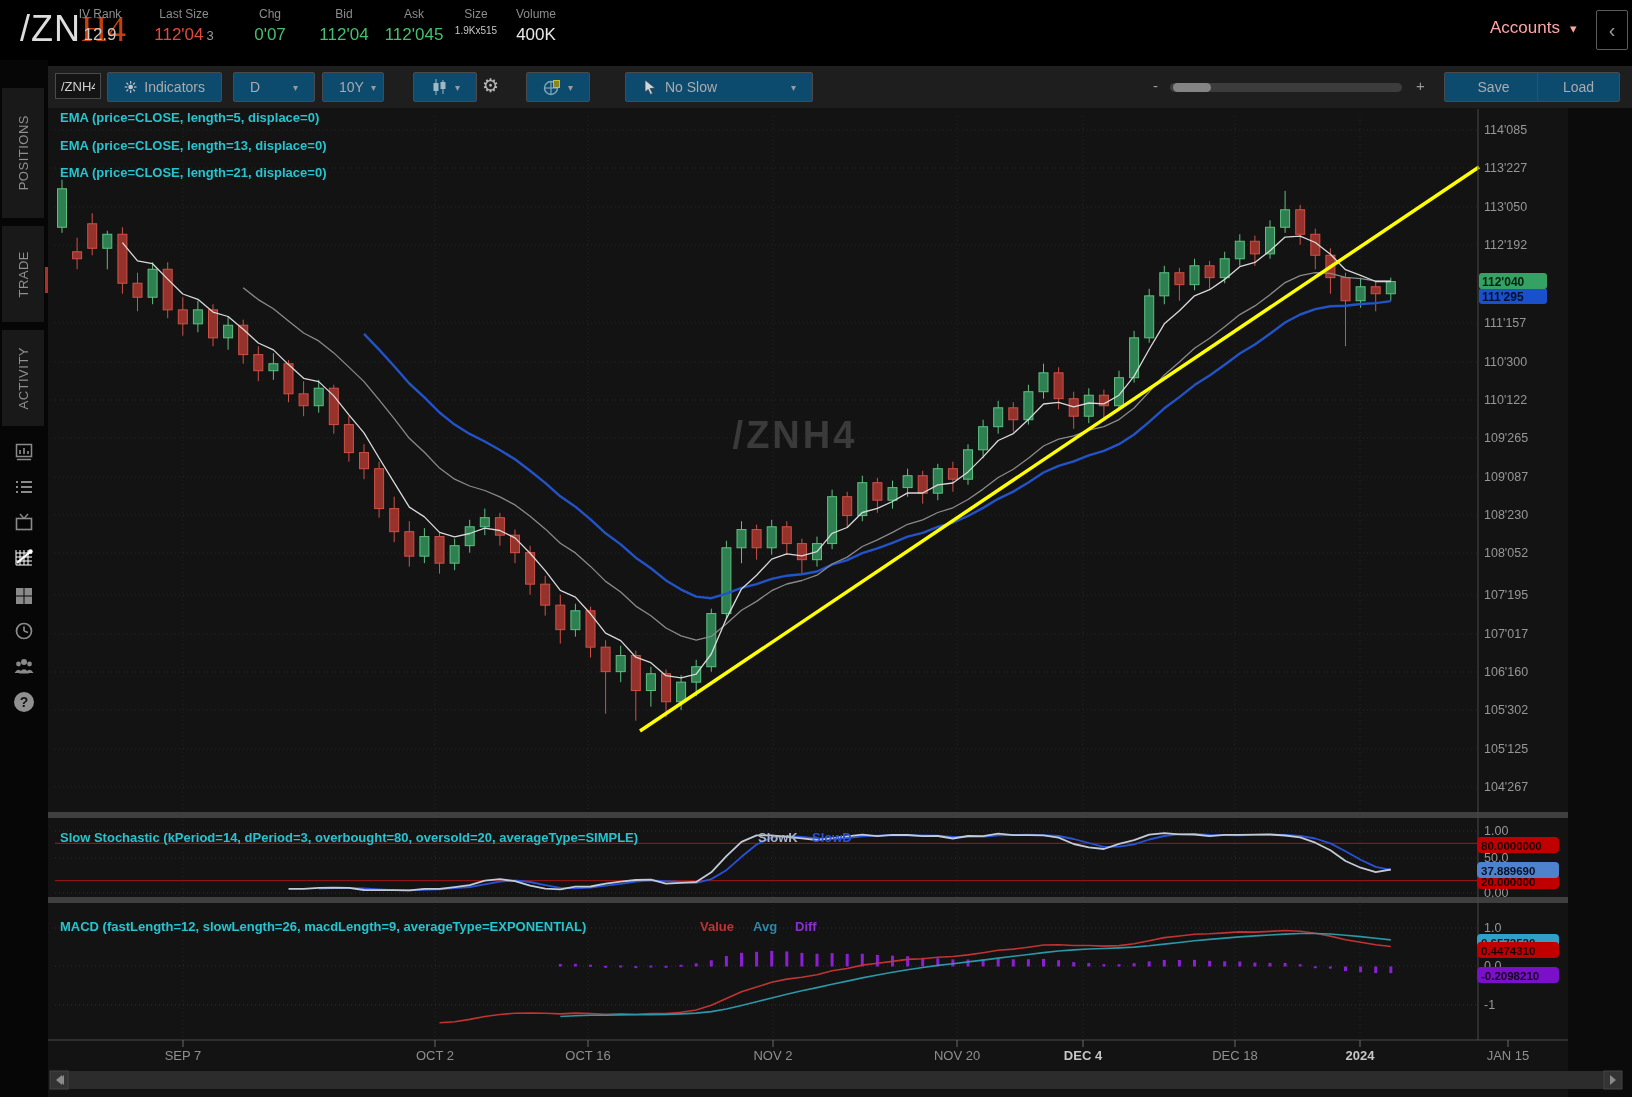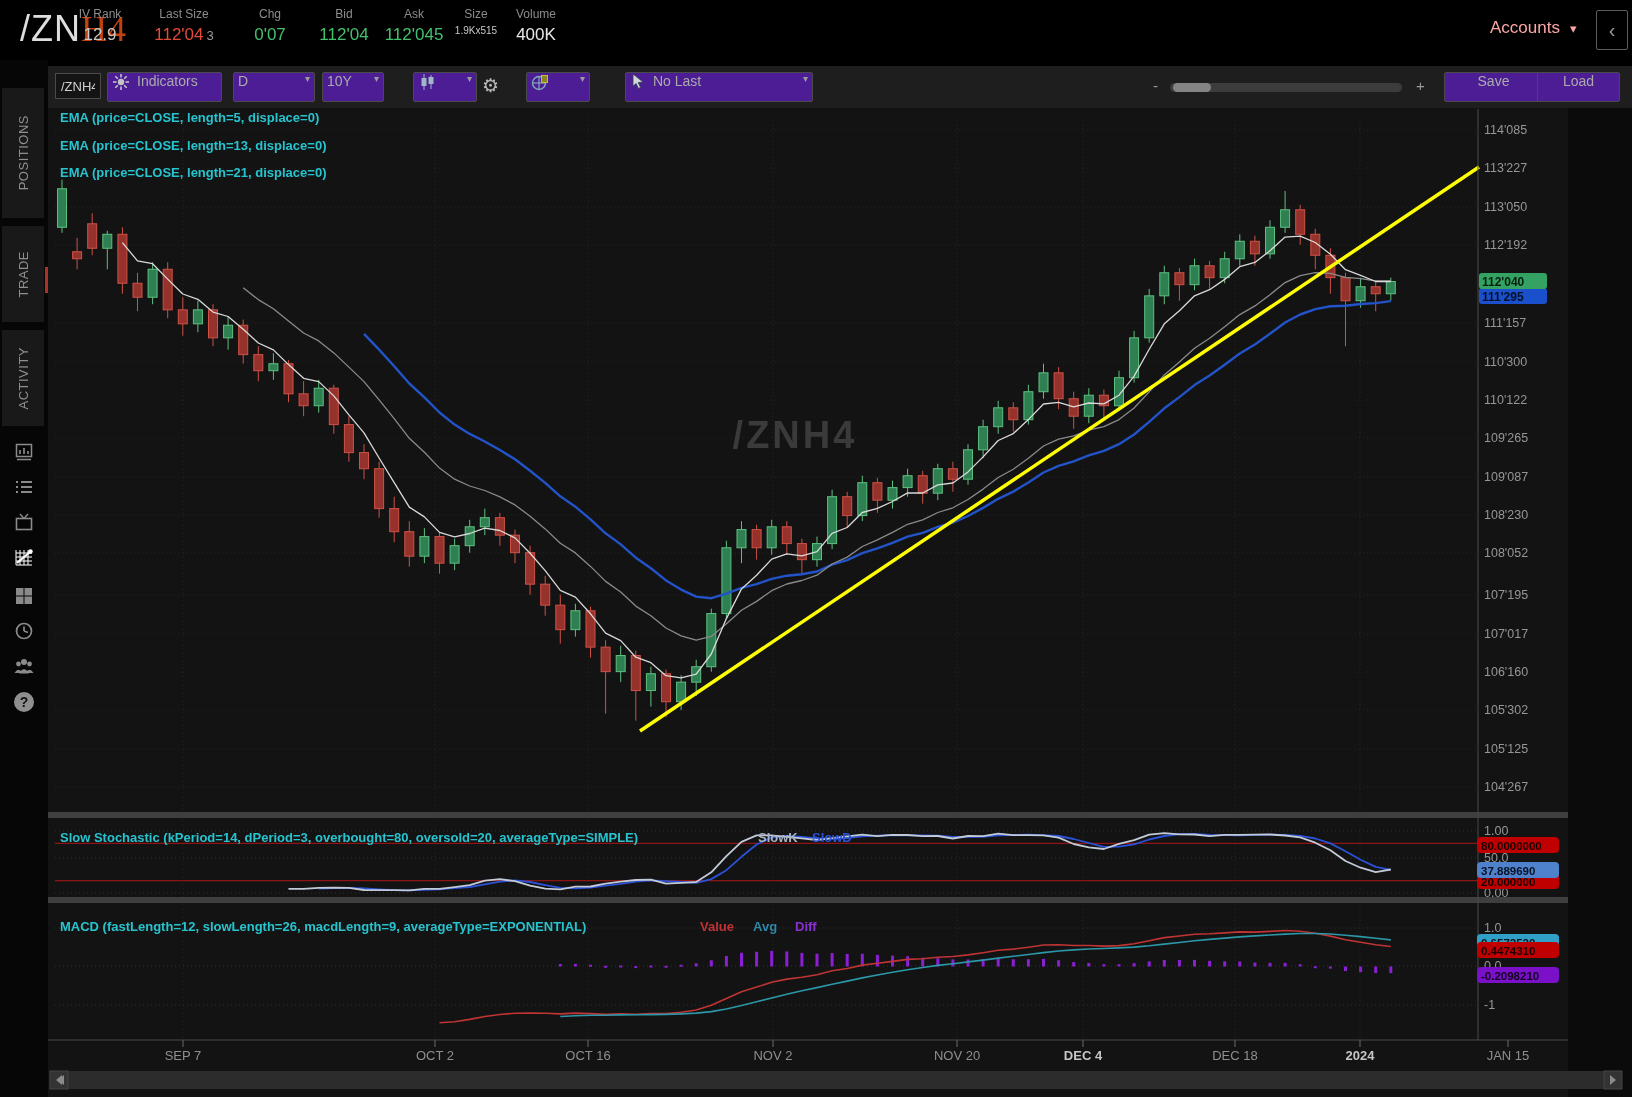--- a/index.html
+++ b/index.html
@@ -12,22 +12,22 @@
   .fld{top:7px;text-align:center;transform:translateX(-50%);white-space:nowrap;}
   .fld .lbl{font-size:12px;color:#8d8d8d;}
   .fld .val{font-size:17px;margin-top:4px;}
   .fld .extra{font-size:13px;color:#9a9a9a;margin-left:3px;}
   #accounts{left:1490px;top:18px;font-size:17px;color:#fca5a5;cursor:default;}
   #accounts .chev{margin-left:10px;font-size:13px;}
   #collapseBtn{left:1596px;top:10px;width:30px;height:38px;border:1px solid #5c5c5c;border-radius:2px;
     color:#9c9c9c;font-size:20px;display:flex;align-items:center;justify-content:center;}
   
   #tbar{left:48px;top:66px;width:1584px;height:42px;background:#1e1e1e;border-bottom:1px solid #000;}
-  .tbtn{position:absolute;top:6px;height:30px;border:1px solid #4a4a4a;border-radius:2px;background:#4c1d95;
-    color:#ababab;font-size:14px;display:flex;box-sizing:border-box;padding:0 4px;gap:7px;}
+  .tbtn{position:absolute;top:6px;height:30px;border:1px solid #4a4a4a;border-radius:2px;background:#0c4a6e;
+    color:#ababab;font-size:14px;display:flex;align-items:center;box-sizing:border-box;padding:0 16px;gap:7px;}
   .chevdn{color:#9a9a9a;font-size:10px;margin-left:auto;}
   #symInput{position:absolute;left:7px;top:7px;width:46px;height:26px;background:#141414;border:1px solid #4a4a4a;
     color:#d0d0d0;font-size:13px;padding:0 5px;box-sizing:border-box;font-family:"Liberation Sans",sans-serif;}
   .glyphbtn{position:absolute;top:8px;color:#b8b8b8;font-size:19px;background:none;border:none;}
   #zoomTrack{position:absolute;left:1122px;top:17px;width:232px;height:9px;background:#3c3c3c;border-radius:5px;}
   #zoomThumb{position:absolute;left:3px;top:0;width:38px;height:9px;background:#848484;border-radius:5px;}
   .zsign{position:absolute;top:11px;color:#9a9a9a;font-size:15px;}
   
   #sbar{left:0;top:60px;width:48px;height:1037px;background:#060606;}
   .vtab{position:absolute;left:2px;width:42px;background:#191919;display:flex;align-items:center;justify-content:center;}
@@ -205,21 +205,21 @@
           <line x1="11" y1="6" x2="16" y2="6"></line>
           <line x1="11" y1="8" x2="16" y2="8"></line>
         </g>
     </svg>
     <span class="chevdn">▾</span>
   </div>
   <div class="tbtn" style="left:577px;width:188px">
     <svg width="16" height="16" viewBox="0 0 16 16">
       <polygon points="3,1 13,9 8.2,9.6 10.6,14.4 8.4,15.4 6.2,10.6 3,13" fill="#cfd6dc" stroke="#33414a" stroke-width="0.8"></polygon>
     </svg>
-    <span>No Last</span>
+    <span>No Slow</span>
     <span class="chevdn">▾</span>
   </div>
   <div class="zsign" style="left:1105px"><span>-</span></div>
   <div id="zoomTrack">
       <div id="zoomThumb"></div>
     </div>
   <div class="zsign" style="left:1368px"><span>+</span></div>
   <div class="tbtn" style="left:1396px;width:99px;justify-content:center">
       <span>Save</span>
     </div>

